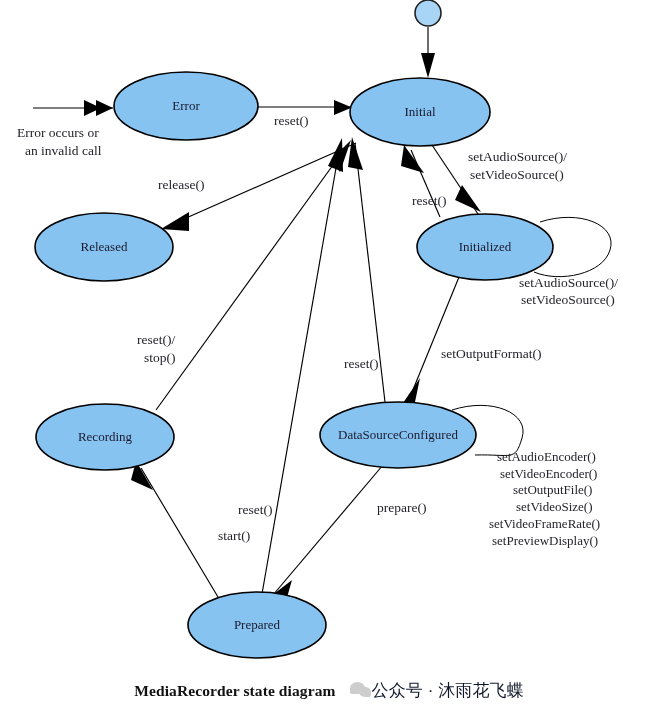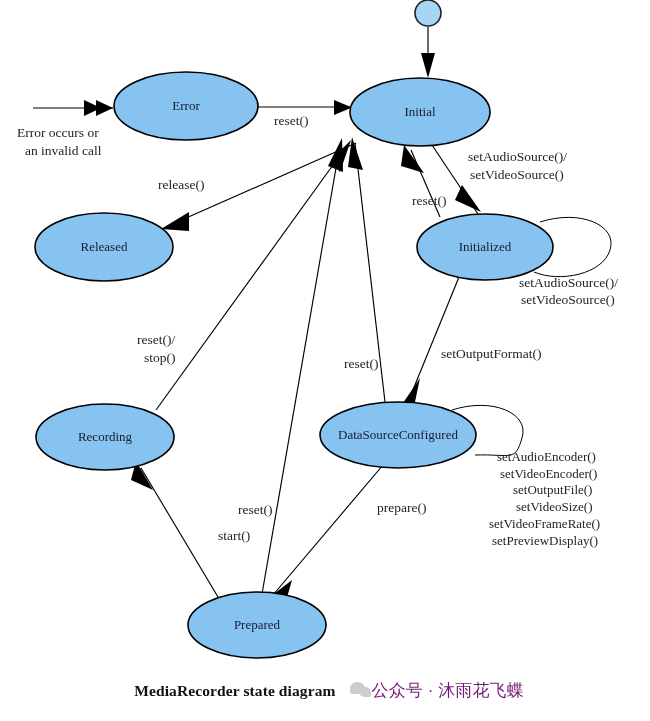--- a/index.html
+++ b/index.html
@@ -84,21 +84,21 @@
     display: flex;
     align-items: center;
     justify-content: center;
     gap: 14px;
     padding-left: 8px;
   }
   .watermark {
     display: flex;
     align-items: center;
     gap: 0;
-    color: #701a75;
+    color: #0f172a;
     font-family: "Liberation Sans", sans-serif;
     font-weight: normal;
     font-size: 17px;
   }
   .wechat-glyph {
     position: relative;
     width: 22px;
     height: 17px;
     display: inline-block;
   }

